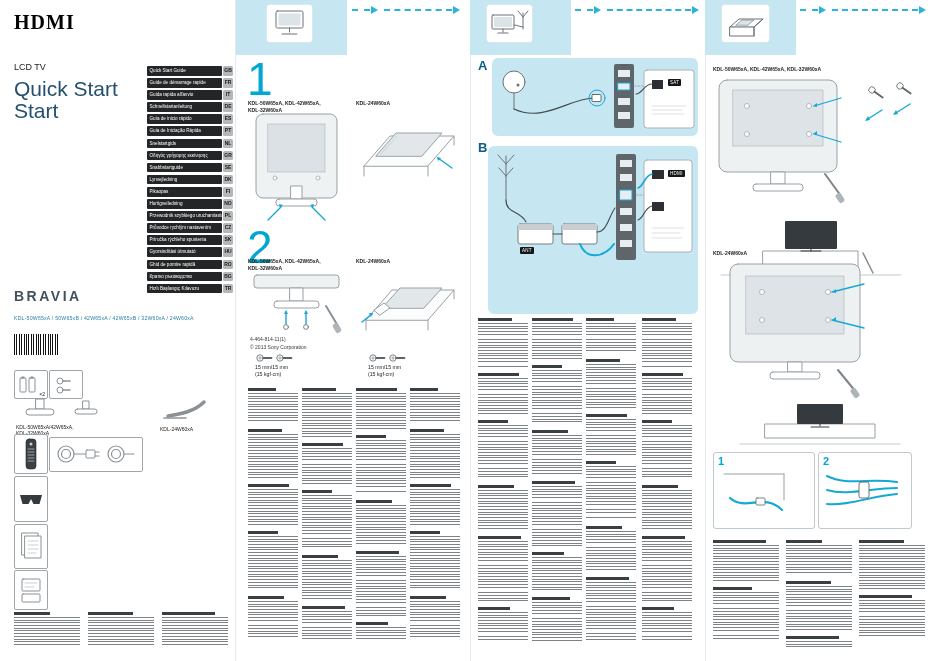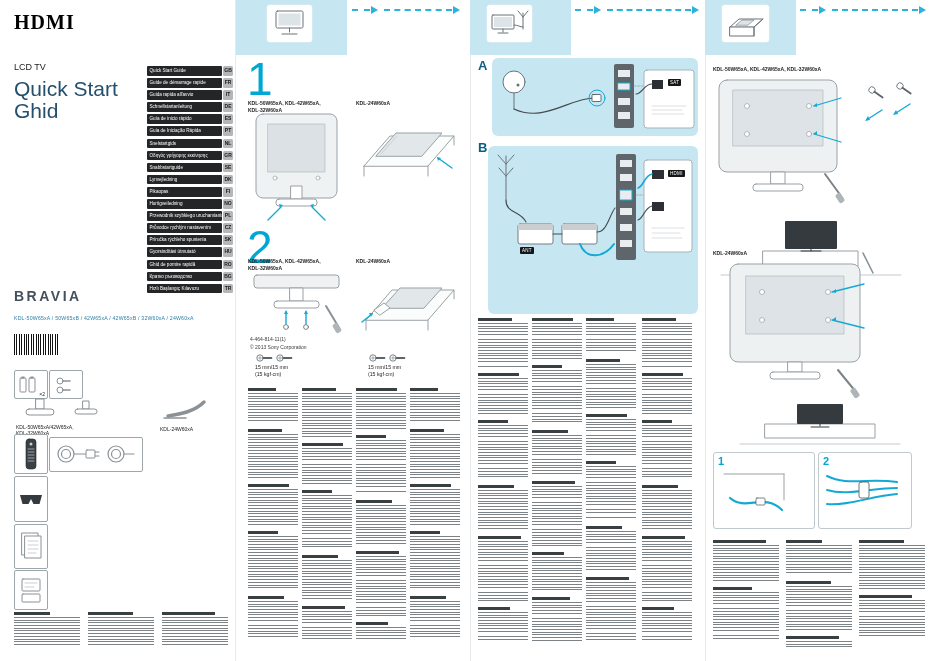--- a/index.html
+++ b/index.html
@@ -91,21 +91,21 @@
 
   <div class="dash" style="left:800px;top:9px;width:18px"></div>
   <div class="ah" style="left:819px;top:6px"></div>
   <div class="dash" style="left:832px;top:9px;width:86px"></div>
   <div class="ah" style="left:919px;top:6px"></div>
 
   <div class="abs sony" style="left:14px;top:11px">HDMI</div>
   <div class="abs lcdtv" style="left:14px;top:62px">LCD TV</div>
   <div class="abs qsg" style="left:14px;top:78px">
     <div>Quick Start</div>
-    <div>Ghid</div>
+    <div>Start</div>
   </div>
 
   <div class="abs" style="left:147px;top:66px;width:86px">
       <div class="lrow">
         <div class="lbar">Quick Start Guide</div>
         <div class="lcode">GB</div>
       </div>
       <div class="lrow">
         <div class="lbar">Guide de démarrage rapide</div>
         <div class="lcode">FR</div>

